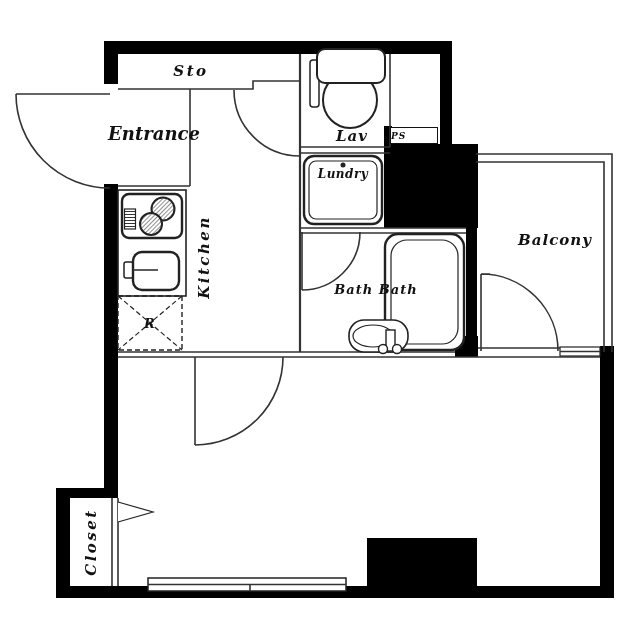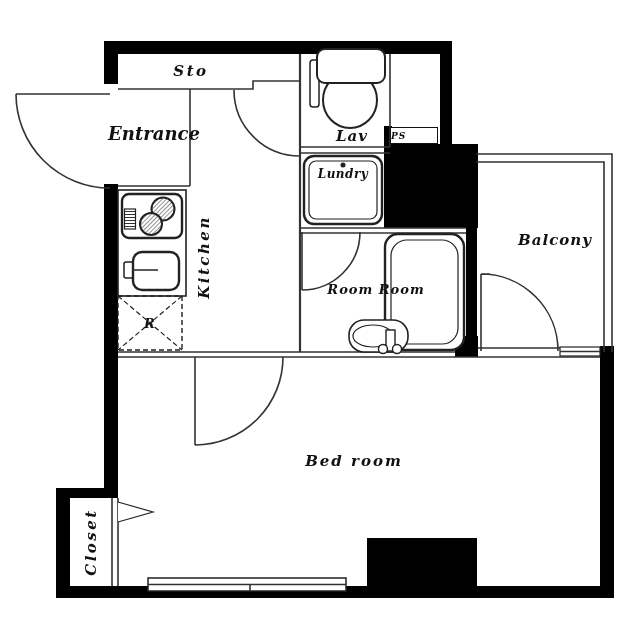--- a/index.html
+++ b/index.html
@@ -142,19 +142,18 @@
   <div class="room" style="left:70px;top:498px;width:42px;height:88px;"></div>
 
   <div class="lbl fs15 ls2" style="left:191px;top:71px;">Sto</div>
   <div class="lbl fs14" style="left:154px;top:133px;">Entrance</div>
   <div class="lbl fs15" style="left:352px;top:136px;">Lav</div>
   <div class="ps-box">
     <span>PS</span>
   </div>
   <div class="lbl fs12" style="left:343px;top:174px;">Lundry</div>
   <div class="lbl fs15 vert ls2" style="left:204px;top:257px;">Kitchen</div>
-  <div class="lbl fs13" style="left:376px;top:289px;">Room Room</div>
+  <div class="lbl fs13" style="left:376px;top:289px;">Bath Bath</div>
   <div class="lbl fs15" style="left:543px;top:240px;margin-left:12px;">Balcony</div>
   <div class="lbl fs13" style="left:150px;top:323px;">R</div>
-  <div class="lbl fs15" style="left:354px;top:461px;letter-spacing:2px;">Bed room</div>
   <div class="lbl fs15 vert ls2" style="left:91px;top:542px;">Closet</div>
 
 </div>
 
 </body></html>

